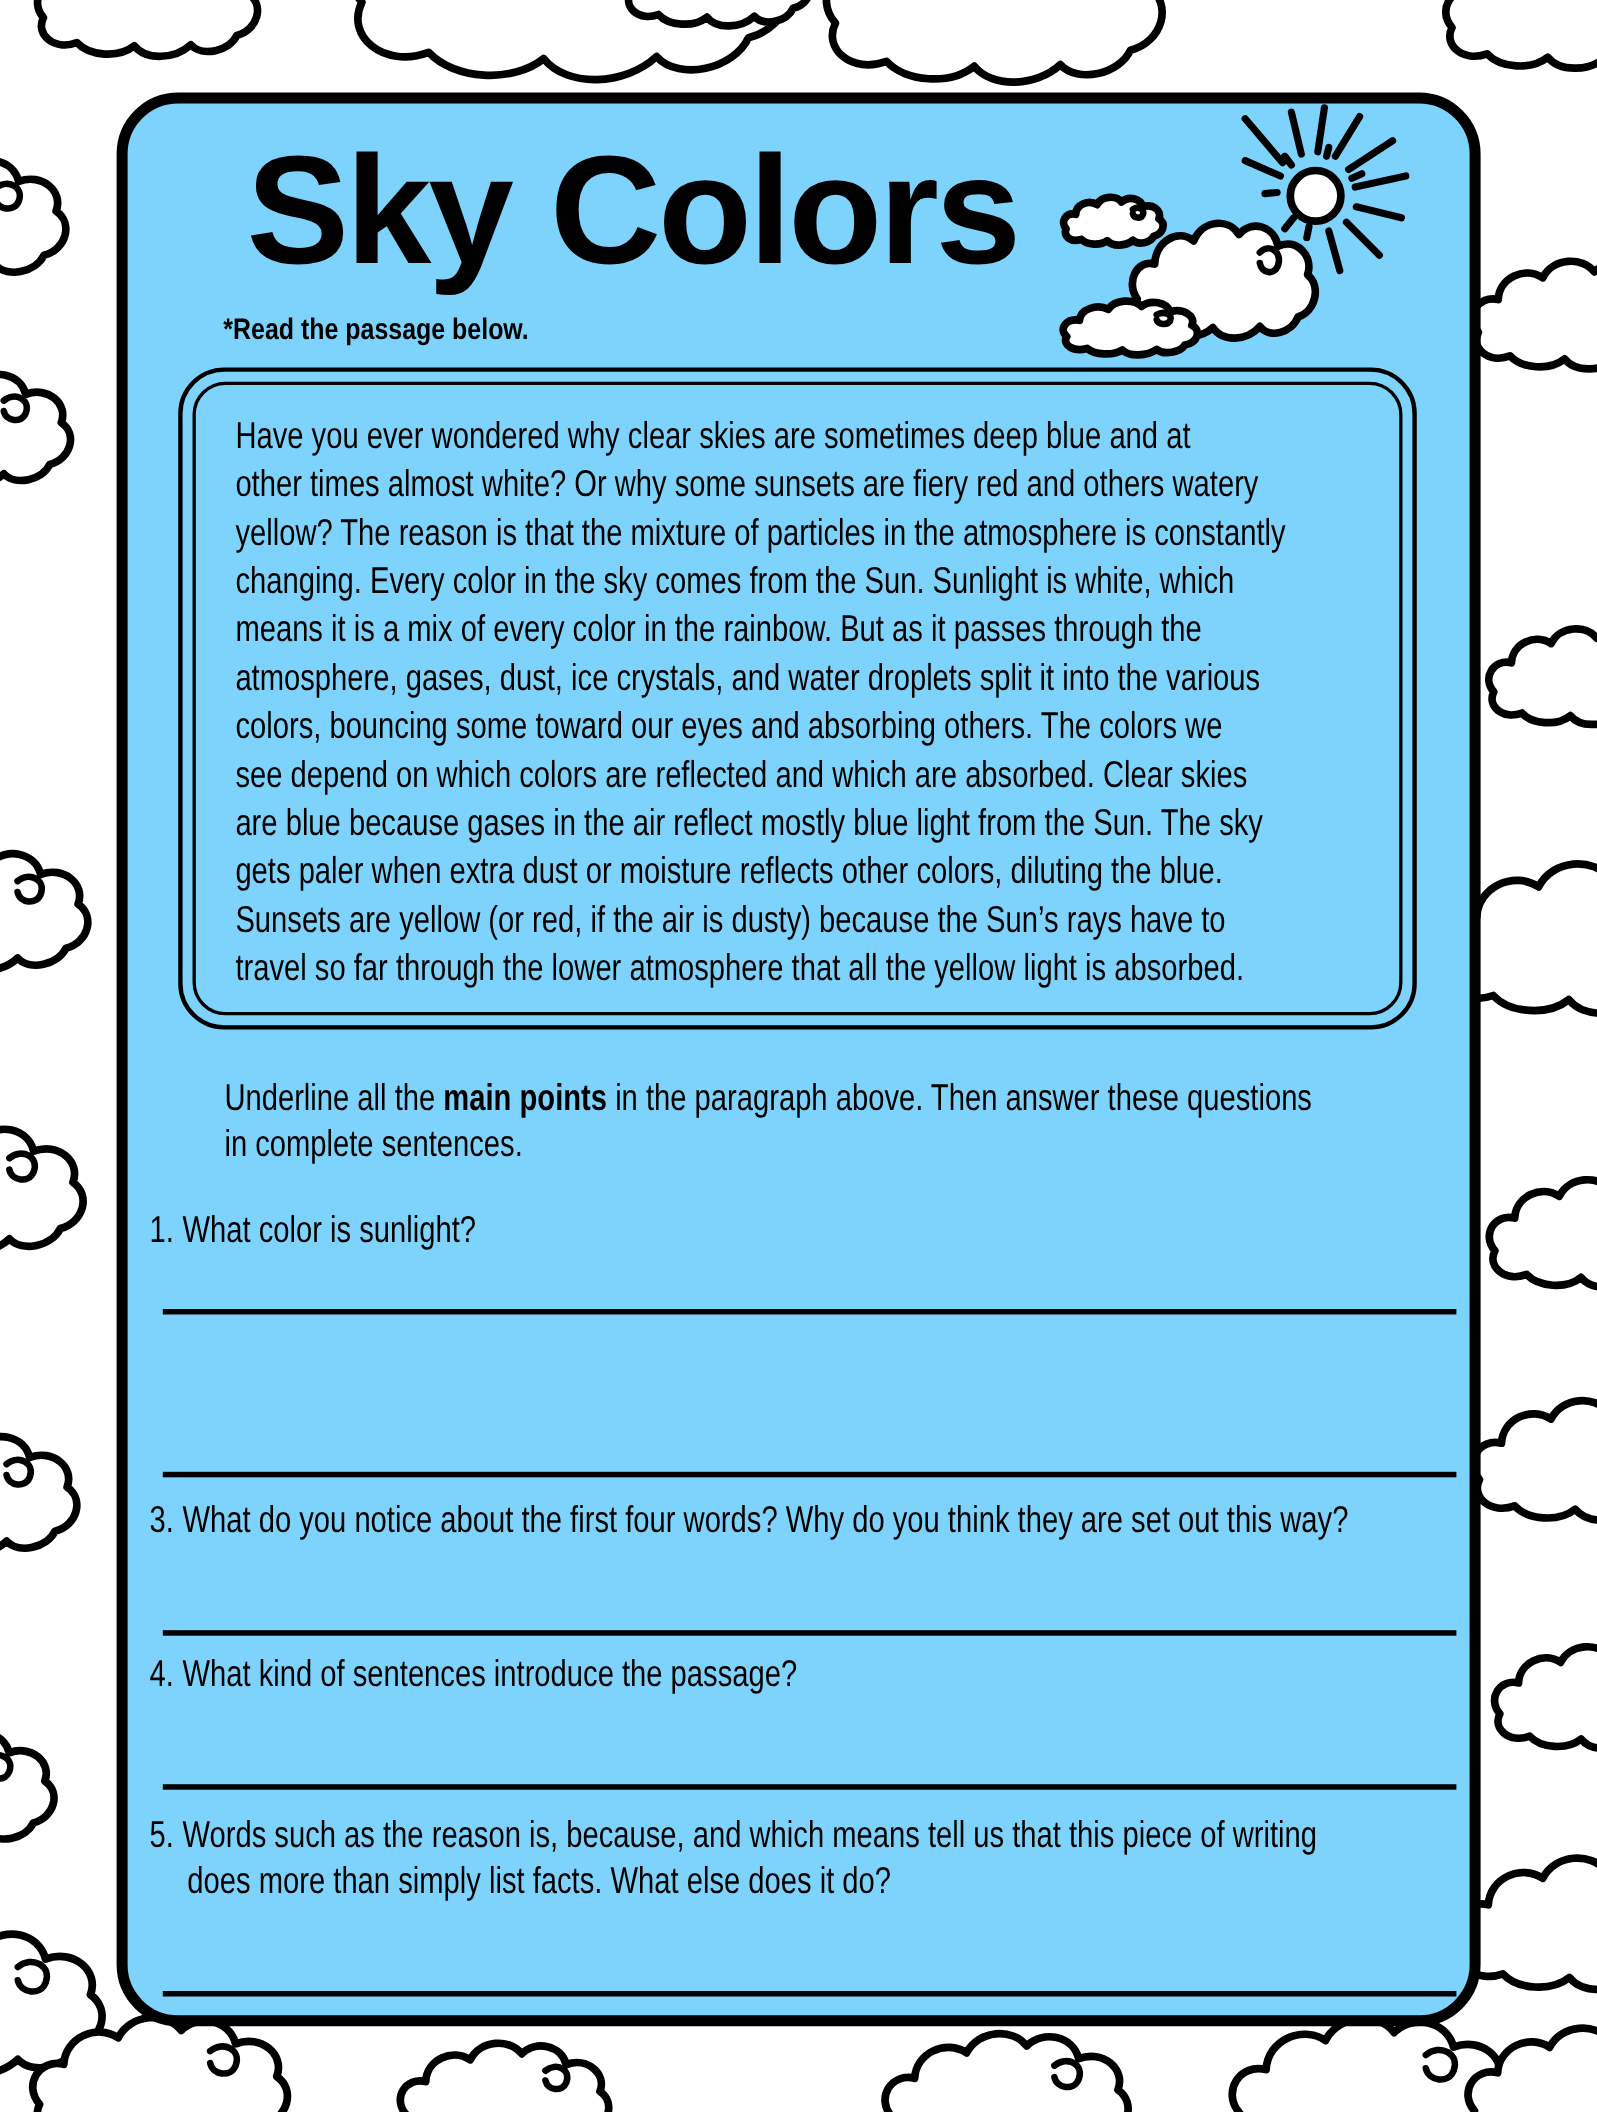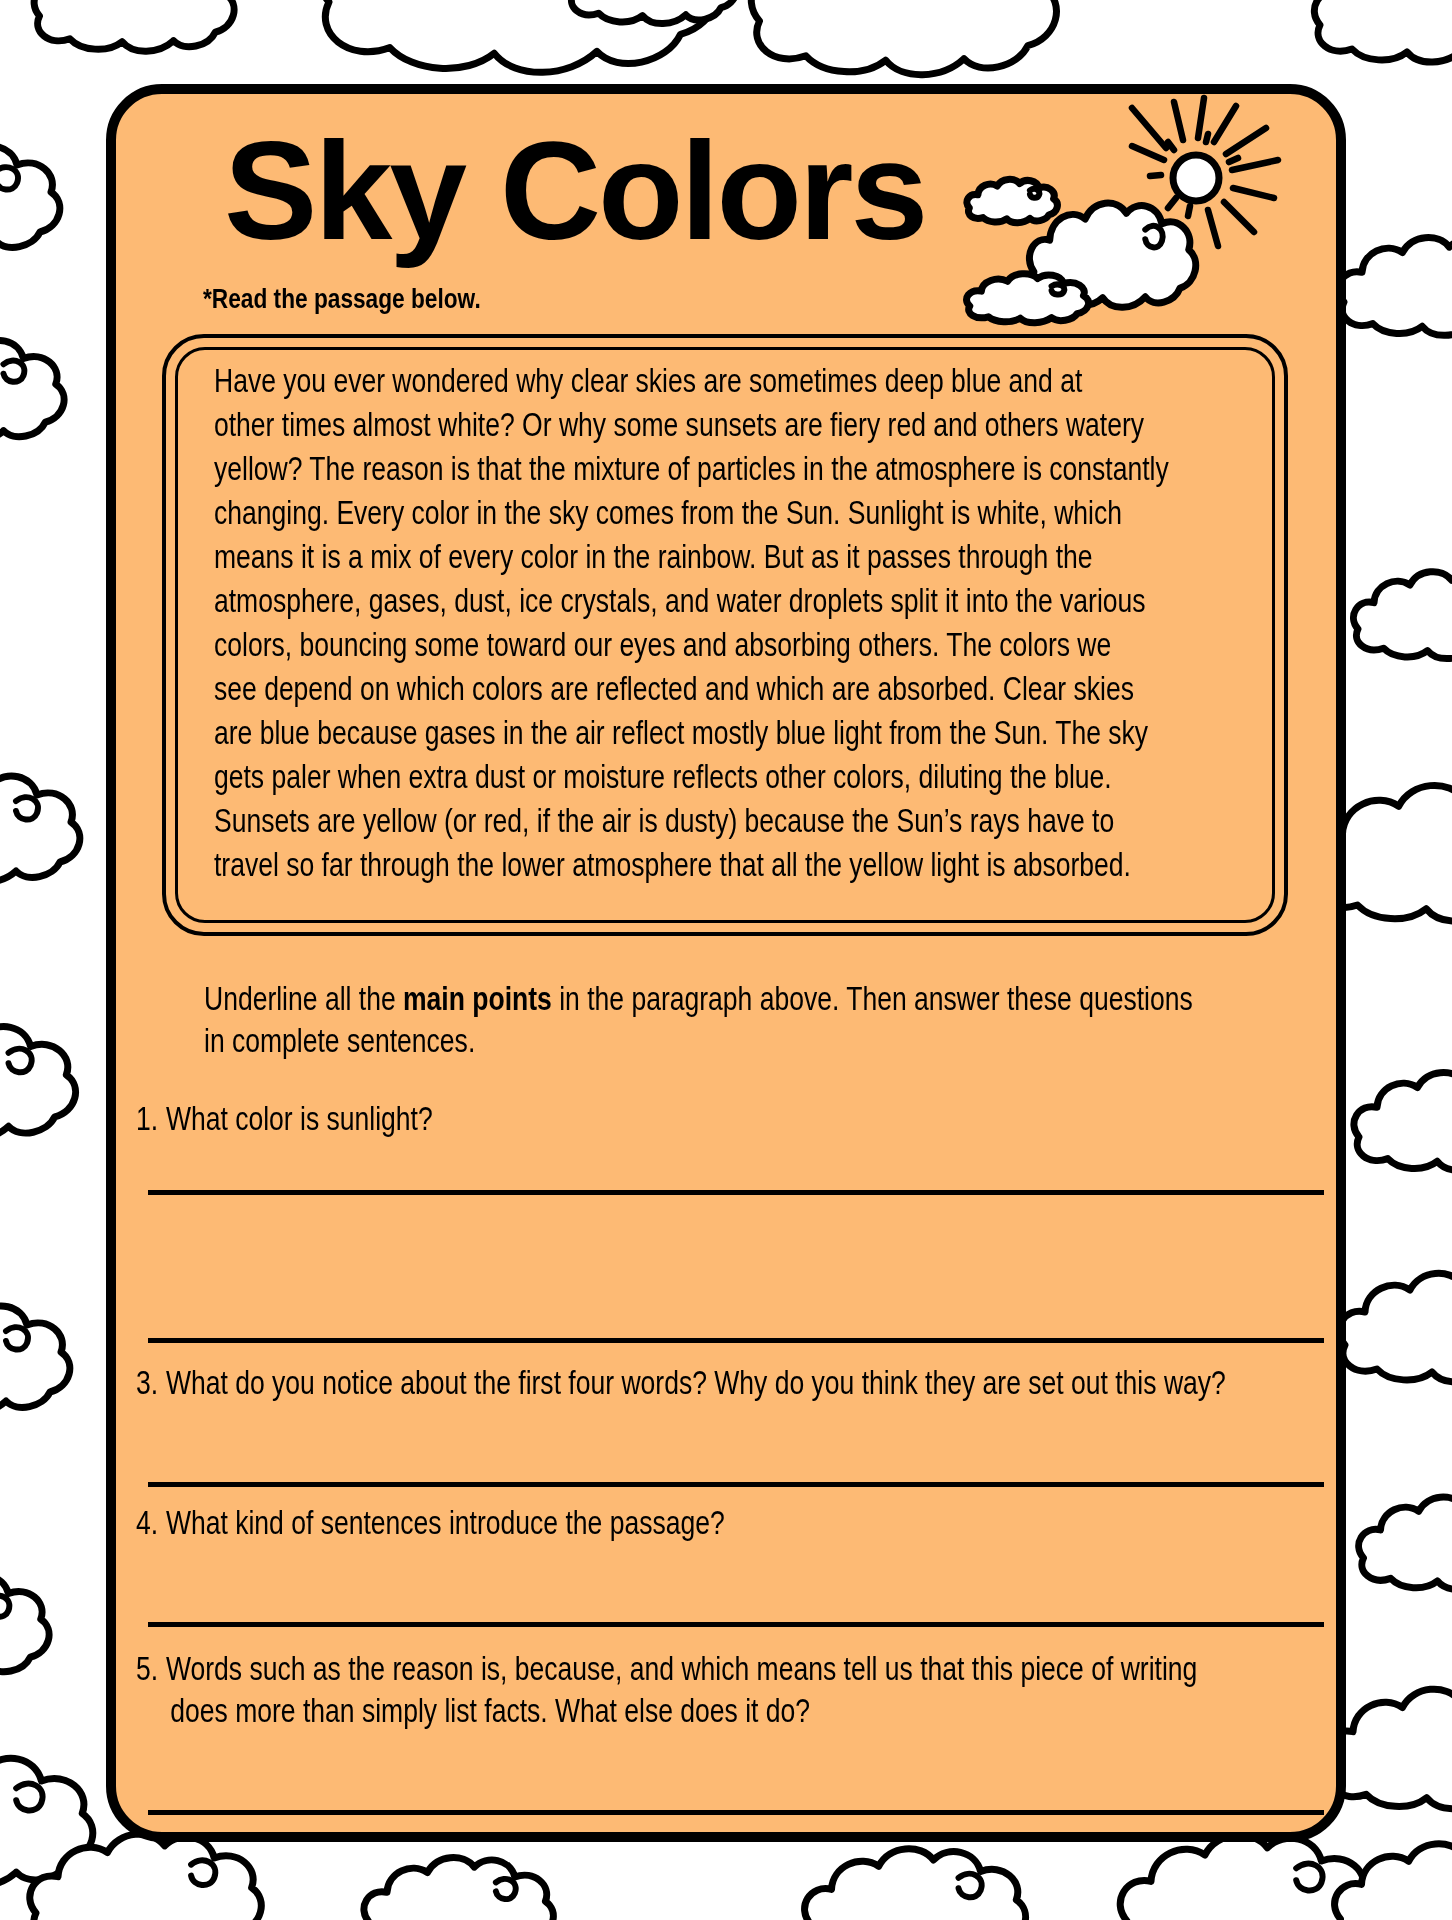--- a/index.html
+++ b/index.html
@@ -8,21 +8,21 @@
     background:#ffffff; overflow:hidden;
     font-family:"Liberation Sans", sans-serif; color:#000;
   }
   .bg-clouds { position:absolute; left:0; top:0; width:1452px; height:1920px; }
   .cloud-outline { fill:#ffffff; stroke:#000000; stroke-width:7; stroke-linecap:round; stroke-linejoin:round; vector-effect:non-scaling-stroke; }
   .cloud-curl { fill:none; stroke:#000000; stroke-width:6; stroke-linecap:round; vector-effect:non-scaling-stroke; }
 
   .card {
     position:absolute; left:106px; top:84px; width:1240px; height:1758px;
     box-sizing:border-box; border:10px solid #000; border-radius:56px;
-    background:#fdba74;
+    background:#7dd3fc;
   }
 
   .title {
     position:absolute; left:108px; top:27px;
     font-size:140px; line-height:140px; font-weight:700; letter-spacing:-3px;
     white-space:nowrap;
   }
   .doodle { position:absolute; left:820px; top:-14px; width:460px; height:330px; }
   .doodle .ray { stroke:#000; stroke-width:6.5; stroke-linecap:round; }
   .doodle .sun { fill:#fff; stroke:#000; stroke-width:7; }
@@ -34,21 +34,21 @@
   }
 
   .passage-box {
     position:absolute; left:46px; top:240px; width:1126px; height:602px;
     box-sizing:border-box; border:4px solid #000; border-radius:42px;
   }
   .passage-box-inner {
     position:absolute; left:9px; top:9px; right:9px; bottom:9px;
     border:3px solid #000; border-radius:30px;
   }
-  .passage-text { position:absolute; left:98px; top:264px; }
+  .passage-text { position:absolute; left:98px; top:280px; }
   .pline {
     font-size:34px; line-height:44px; white-space:nowrap;
     transform:scaleX(0.78); transform-origin:0 50%;
   }
 
   .instructions { position:absolute; left:88px; top:883px; }
   .iline {
     font-size:34px; line-height:42px; white-space:nowrap;
     transform:scaleX(0.78); transform-origin:0 50%;
   }

